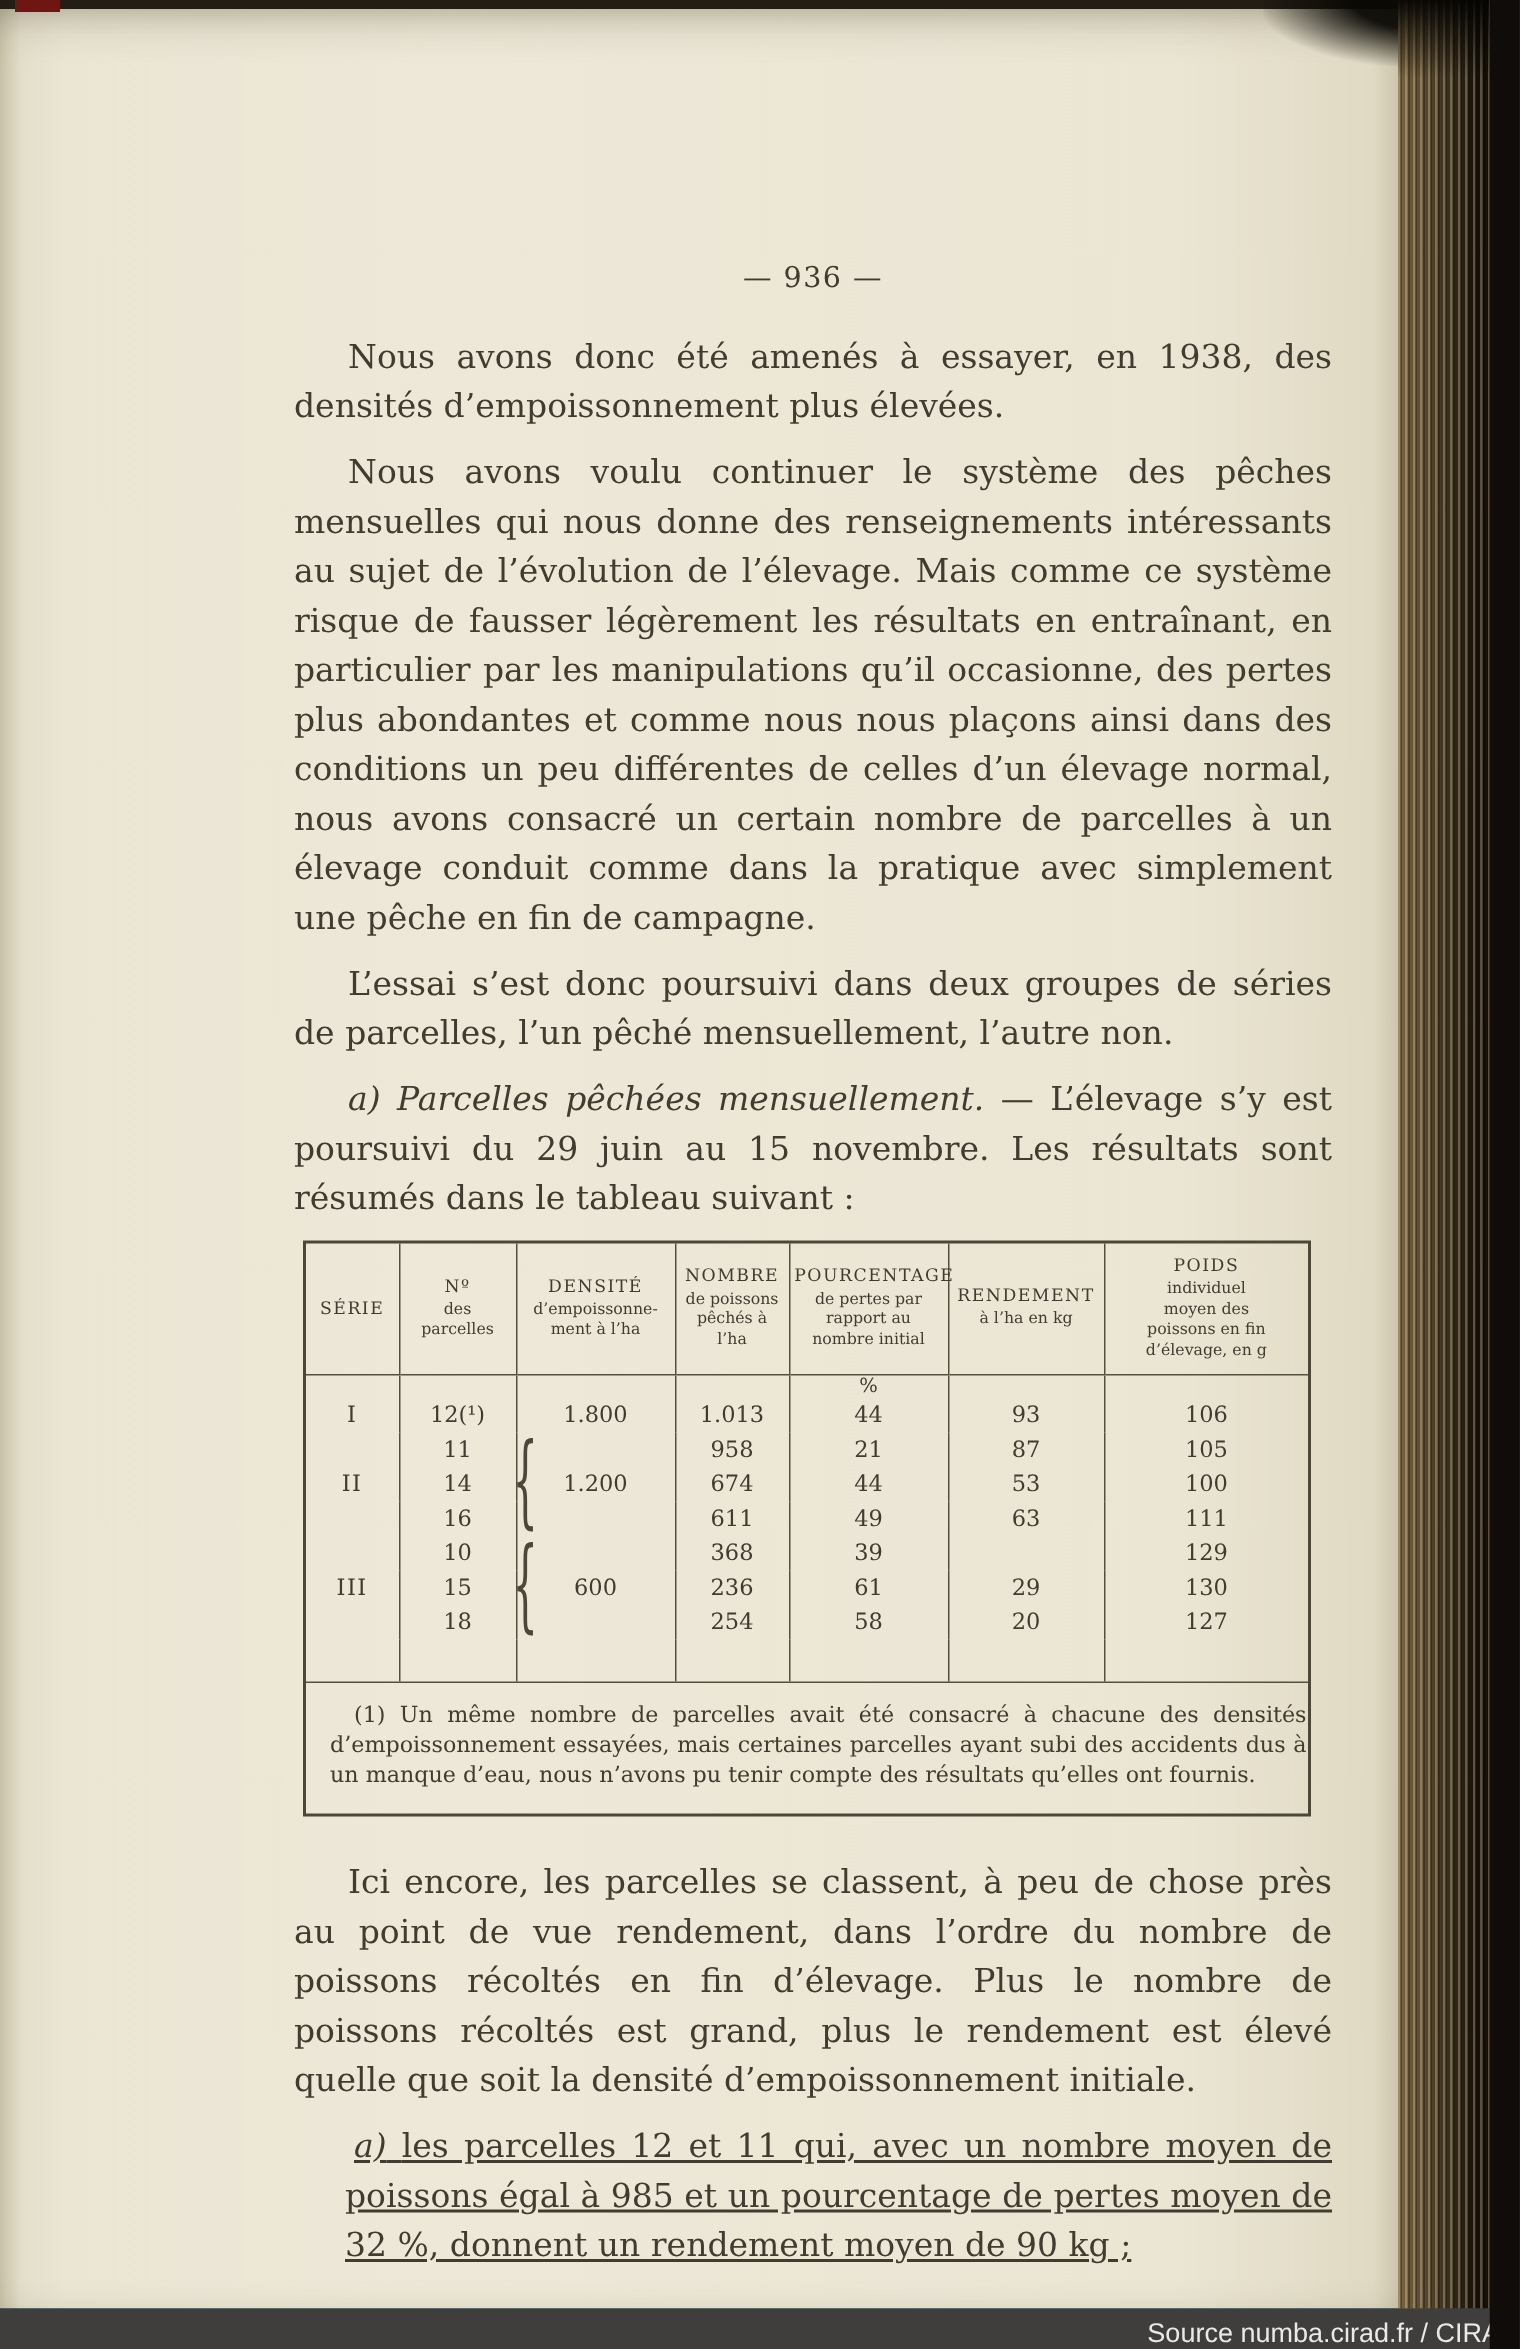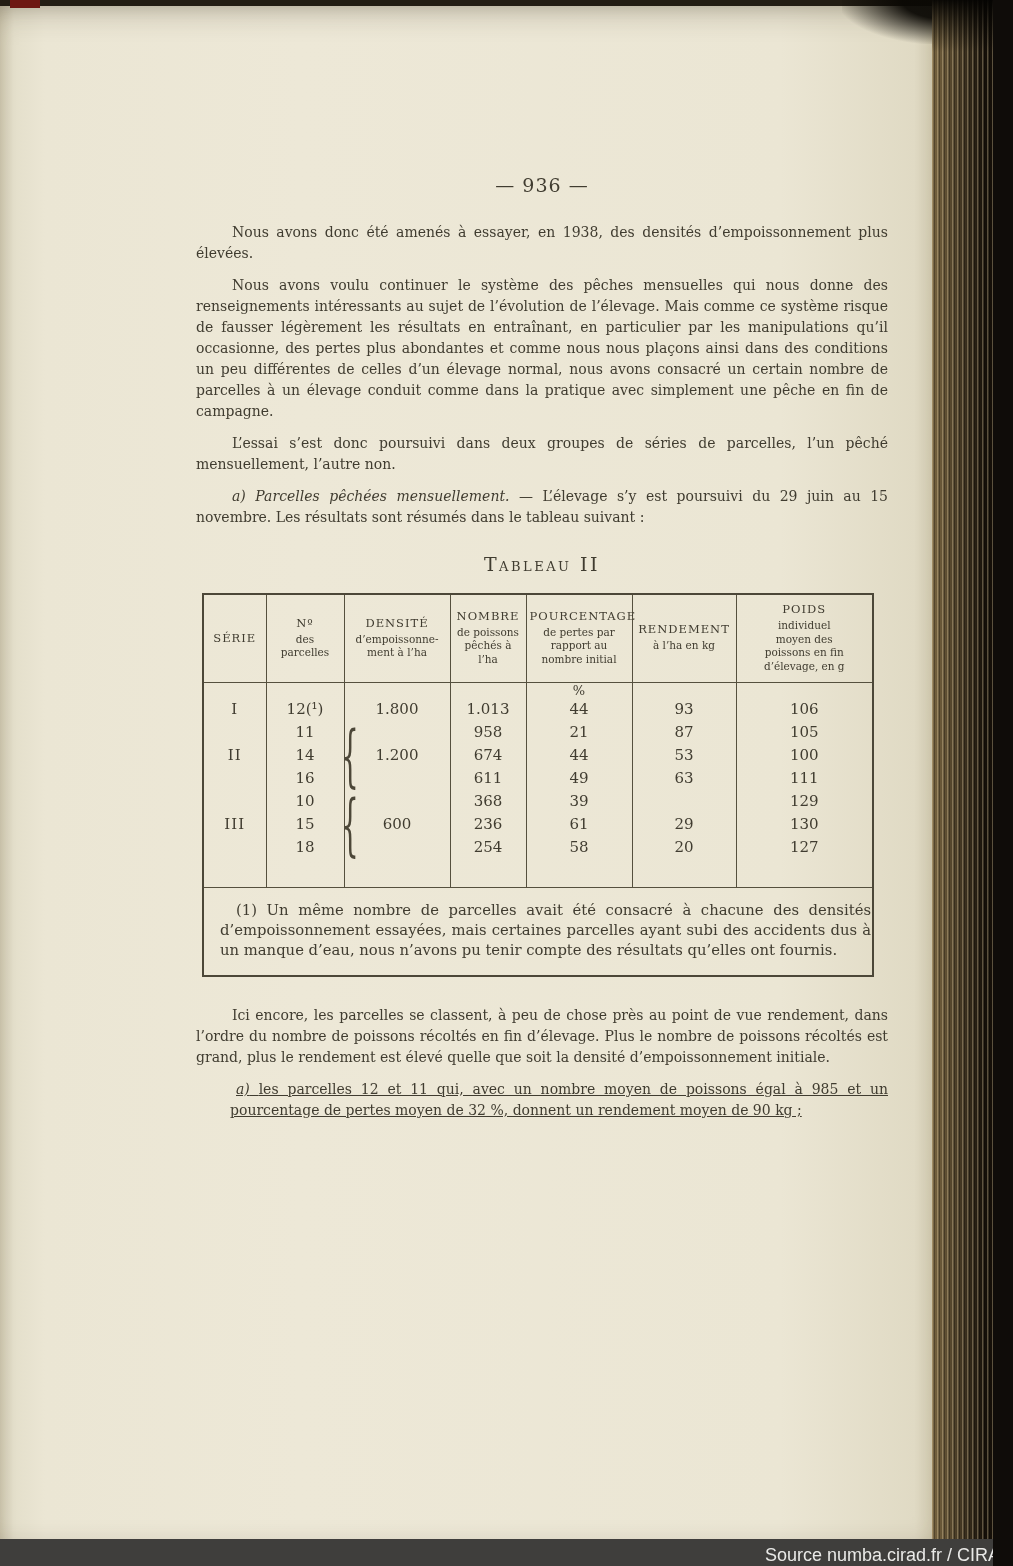--- a/index.html
+++ b/index.html
@@ -21,21 +21,21 @@
           repeating-linear-gradient(90deg,rgba(255,233,185,.30) 0 1px,rgba(0,0,0,.28) 2px 3px,rgba(0,0,0,0) 3px 5px),
           linear-gradient(90deg,rgba(125,105,68,.9),rgba(18,13,7,.95) 88%);}
   
   .footer-bar{position:absolute;left:0;bottom:0;width:1013px;height:27px;background:#3f3e3c;
         display:flex;align-items:flex-end;justify-content:flex-end;box-sizing:border-box;
         font-family:"Liberation Sans","DejaVu Sans",sans-serif;font-size:18px;color:#e9e9e7;}
   
   .page-number{position:absolute;top:174px;left:196px;width:692px;text-align:center;
         font-size:19px;letter-spacing:1px;color:#403c30;}
   .content{position:absolute;top:222px;left:196px;width:692px;color:#403c30;}
-  .content p{margin:0 0 11px 0;text-indent:36px;text-align:justify;font-size:14px;line-height:1.5;}
+  .content p{margin:0 0 11px 0;text-indent:36px;text-align:justify;font-size:22px;line-height:1.5;}
   p.sp{margin-top:7px;}
   .italic{font-style:italic;}
   p.indented{margin-left:34px;text-indent:6px;width:658px;text-decoration:underline;}
   
   .table-title{text-align:center;margin:25px 0 18px 0;font-size:19px;letter-spacing:2.5px;
         font-variant:small-caps;color:#403c30;}
   .table-box{margin-left:6px;width:672px;border:2px solid #4c4738;box-sizing:border-box;margin-bottom:28px;}
   table.results{width:100%;border-collapse:collapse;table-layout:fixed;color:#403c30;}
   th{border-bottom:1.5px solid #55503e;padding:7px 3px 8px 3px;vertical-align:middle;font-weight:normal;}
   .bl{border-left:1px solid #55503e;}
@@ -66,21 +66,20 @@
     <div class="content">
       <p>Nous avons donc été amenés à essayer, en 1938, des densités d’empoissonnement plus élevées.</p>
       <p>Nous avons voulu continuer le système des pêches mensuelles qui nous donne des renseignements intéressants au sujet de l’évolution de l’élevage. Mais comme ce système risque de fausser légèrement les résultats en entraînant, en particulier par les manipulations qu’il occasionne, des pertes plus abondantes et comme nous nous plaçons ainsi dans des conditions un peu différentes de celles d’un élevage normal, nous avons consacré un certain nombre de parcelles à un élevage conduit comme dans la pratique avec simplement une pêche en fin de campagne.</p>
       <p class="sp">L’essai s’est donc poursuivi dans deux groupes de séries de parcelles, l’un pêché mensuellement, l’autre non.</p>
       <p class="sp">
         <span class="italic">a)</span>
         <span class="italic">Parcelles pêchées mensuellement.</span>
         <span>— L’élevage s’y est poursuivi du 29 juin au 15 novembre. Les résultats sont résumés dans le tableau suivant :</span>
       </p>
 
-      <div class="table-title">Tableau II</div>
 
       <div class="table-box">
         <table class="results">
           <colgroup>
             <col style="width:62px">
               <col style="width:78px">
               <col style="width:106px">
             <col style="width:76px">
               <col style="width:106px">
               <col style="width:104px">

